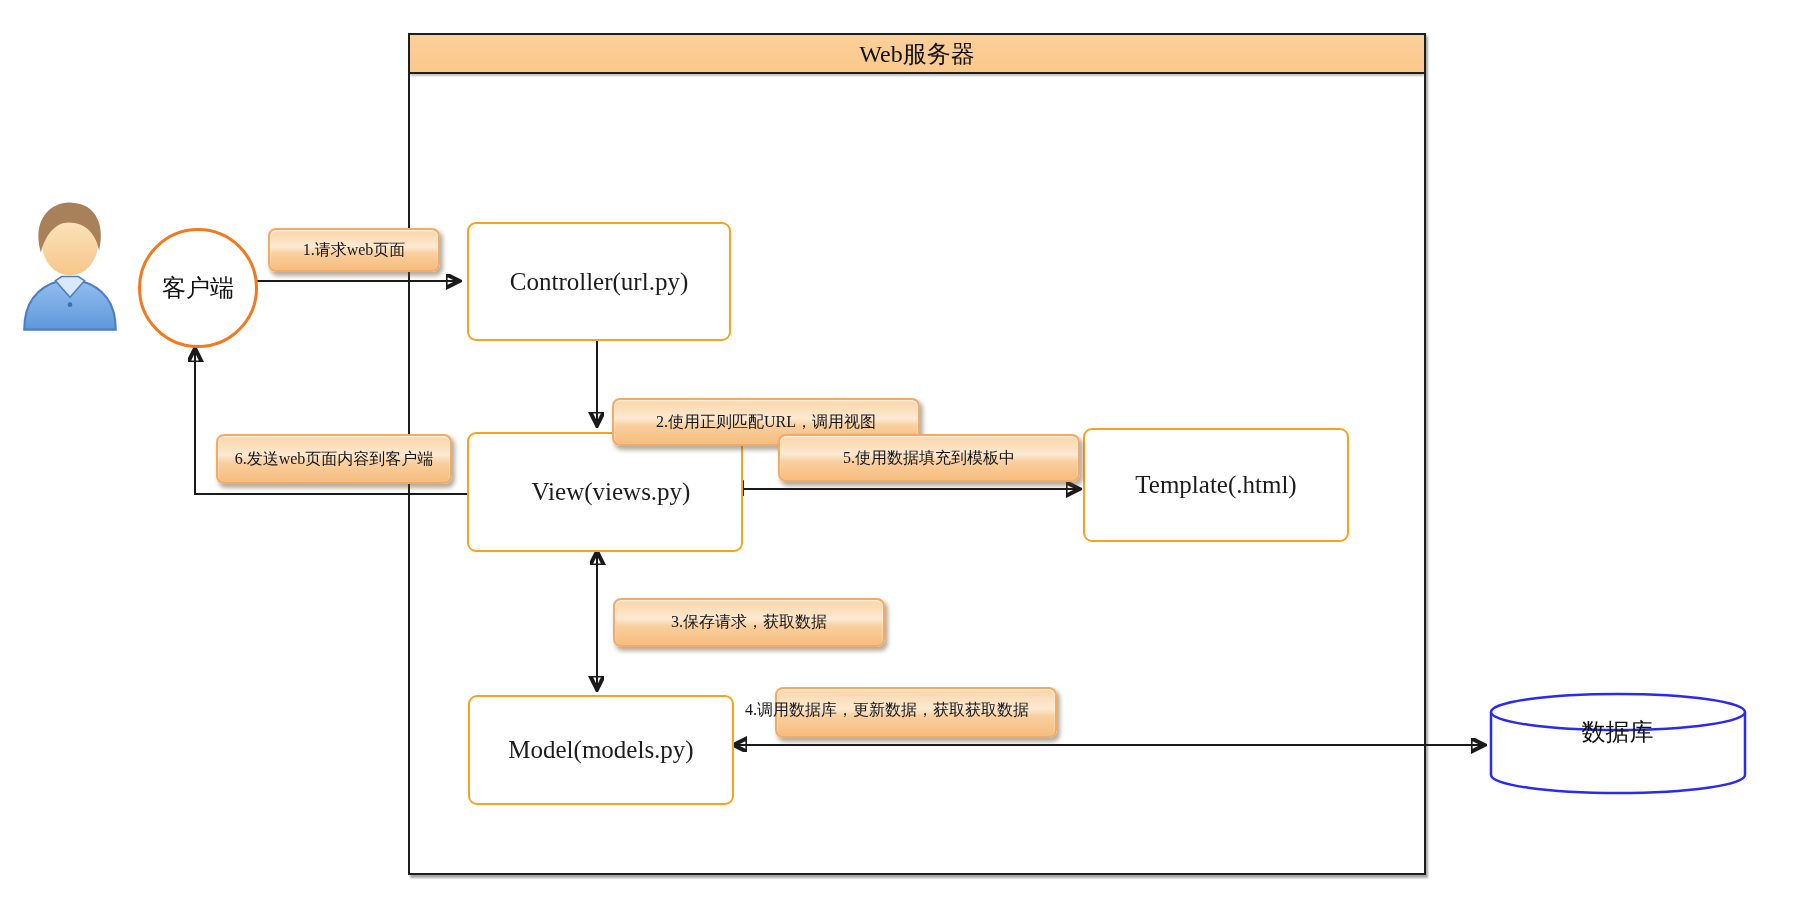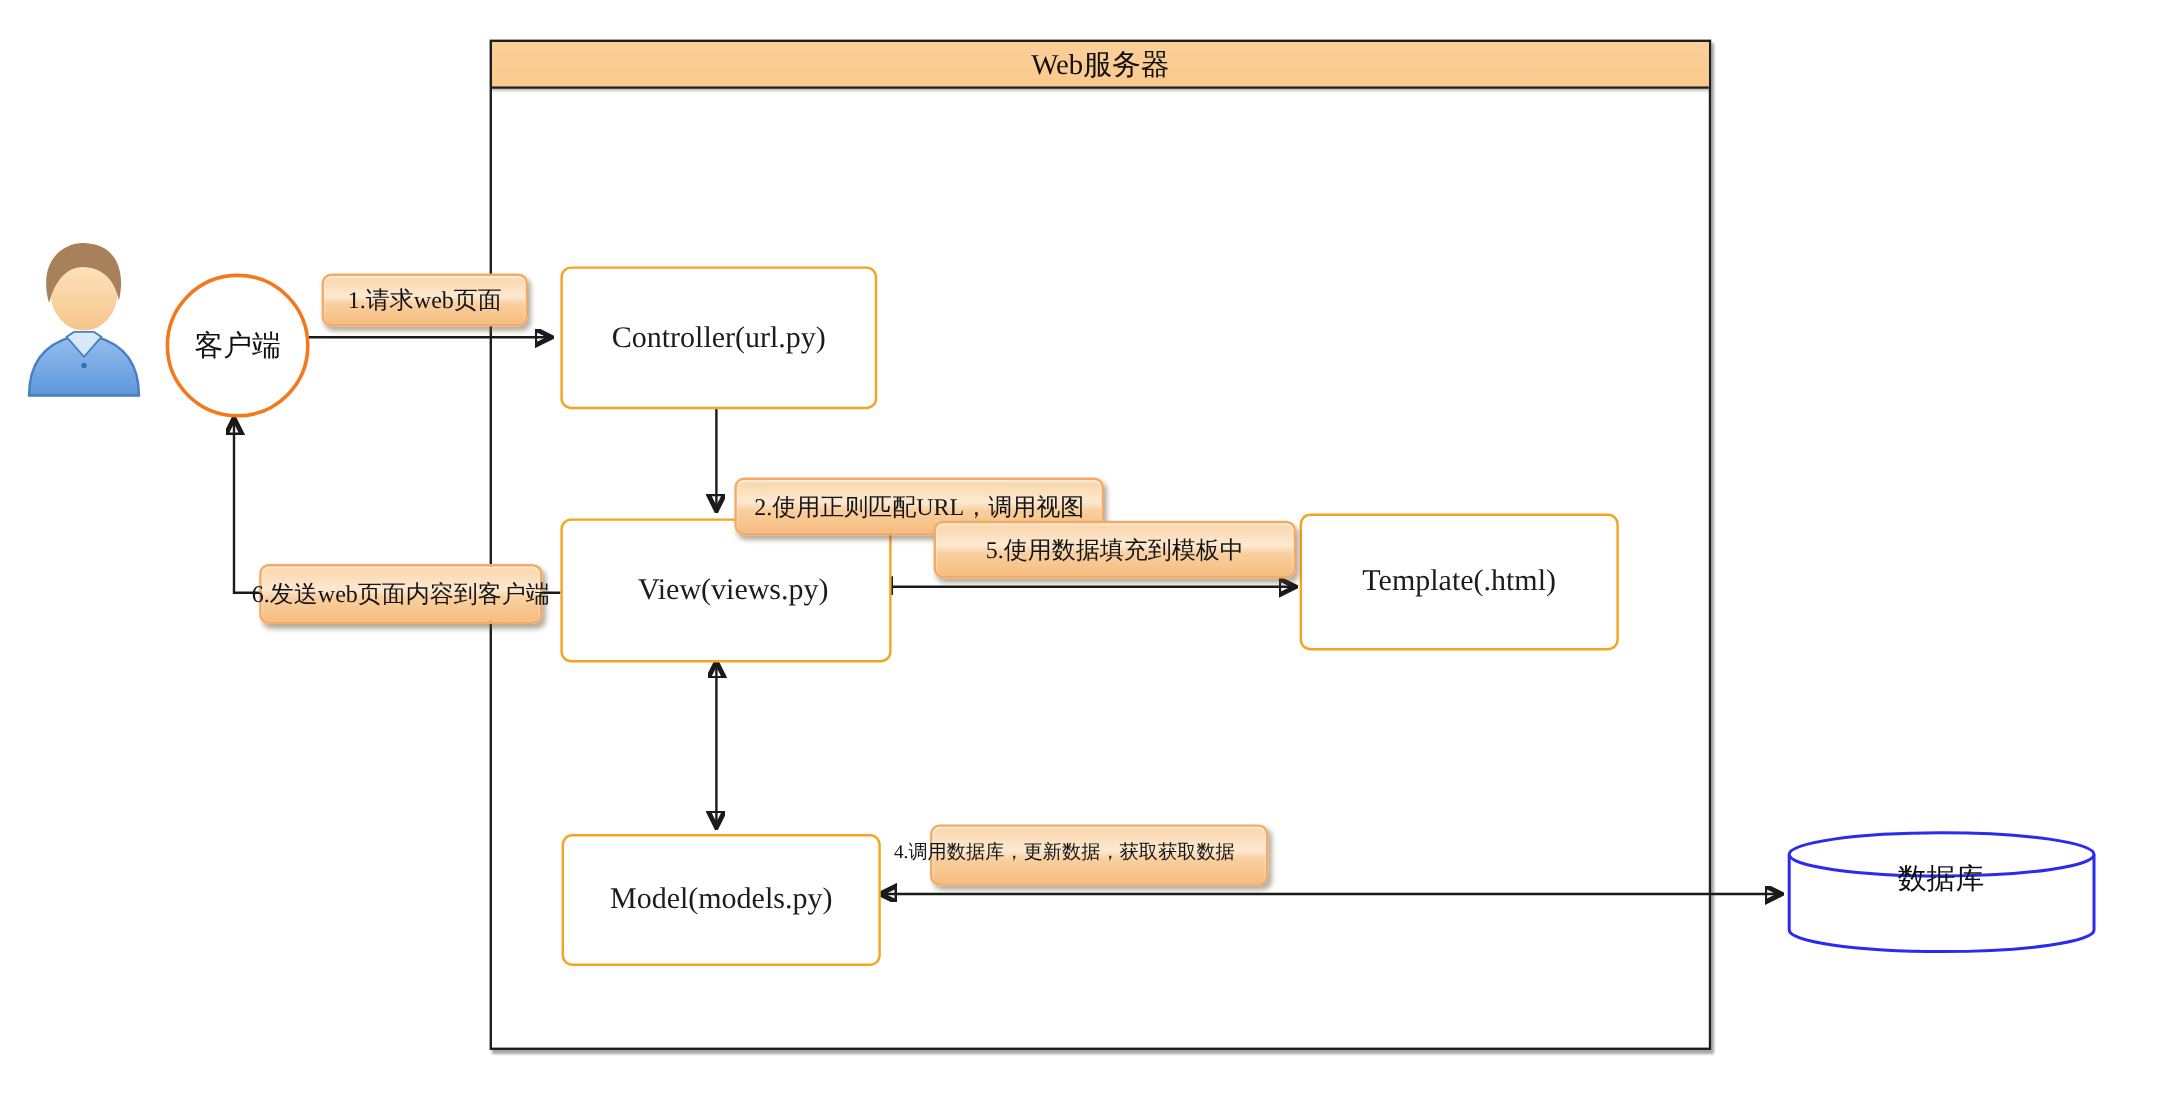--- a/index.html
+++ b/index.html
@@ -69,26 +69,26 @@
   }
 
   
   .bubble {
     display: flex; align-items: center; justify-content: center;
     white-space: nowrap;
     background: linear-gradient(180deg, #fbd5a7 0%, #fce9d2 42%, #f9cf9e 58%, #f6bc7e 100%);
     border: 2px solid #f2ab67;
     border-radius: 8px;
     box-shadow: 2.5px 3.5px 4px rgba(90,70,40,0.45), inset 0 1px 2px rgba(255,255,255,0.85);
-    font-size: 20px; color: #141414;
+    font-size: 16px; color: #141414;
     z-index: 5;
   }
   #bubble-1 { left: 268px; top: 228px; width: 168px; height: 40px; }
   #bubble-2 { left: 612px; top: 363px; width: 304px; height: 44px; margin-top: 35px; }
-  #bubble-6 { left: 216px; top: 434px; width: 232px; height: 46px; margin-top: 36px; }
+  #bubble-6 { left: 216px; top: 434px; width: 232px; height: 46px; }
   #bubble-5 { left: 778px; top: 434px; width: 298px; height: 44px; }
   #bubble-3 { left: 613px; top: 598px; width: 268px; height: 45px; }
   #bubble-4-bg { left: 775px; top: 687px; width: 278px; height: 47px; z-index: 4; }
   #label-4-text {
     left: 745px; top: 700px; white-space: nowrap;
     font-size: 16px; color: #141414; z-index: 5;
   }
 </style>
 </head>
 <body>
@@ -153,16 +153,17 @@
   <svg class="abs" id="db-shape" viewBox="0 0 264 112" xmlns="http://www.w3.org/2000/svg">
     <path d="M5,24 L5,87 A127,18 0 0 0 259,87 L259,24" fill="#ffffff" stroke="#2a2af0" stroke-width="2.5"></path>
     <ellipse cx="132" cy="24" rx="127" ry="18" fill="#ffffff" stroke="#2a2af0" stroke-width="2.5"></ellipse>
   </svg>
   <div class="abs" id="db-label">数据库</div>
 
   <div class="abs bubble" id="bubble-1">1.请求web页面</div>
   <div class="abs bubble" id="bubble-2">2.使用正则匹配URL，调用视图</div>
   <div class="abs bubble" id="bubble-6">6.发送web页面内容到客户端</div>
   <div class="abs bubble" id="bubble-5">5.使用数据填充到模板中</div>
+  <div class="abs bubble" id="bubble-3">3.保存请求，获取数据</div>
   <div class="abs bubble" id="bubble-4-bg"></div>
   <div class="abs" id="label-4-text">4.调用数据库，更新数据，获取获取数据</div>
 
 </div>
 
 </body></html>

